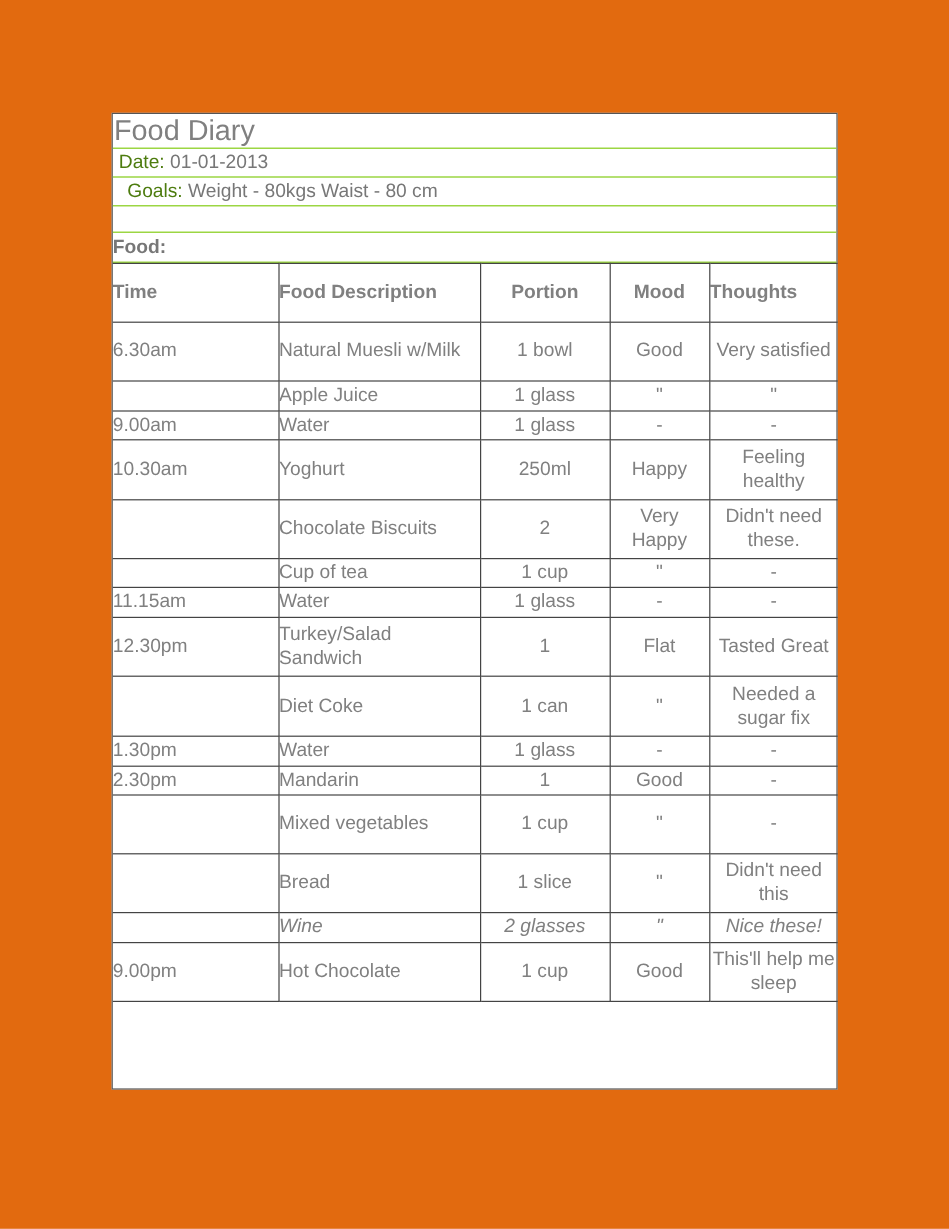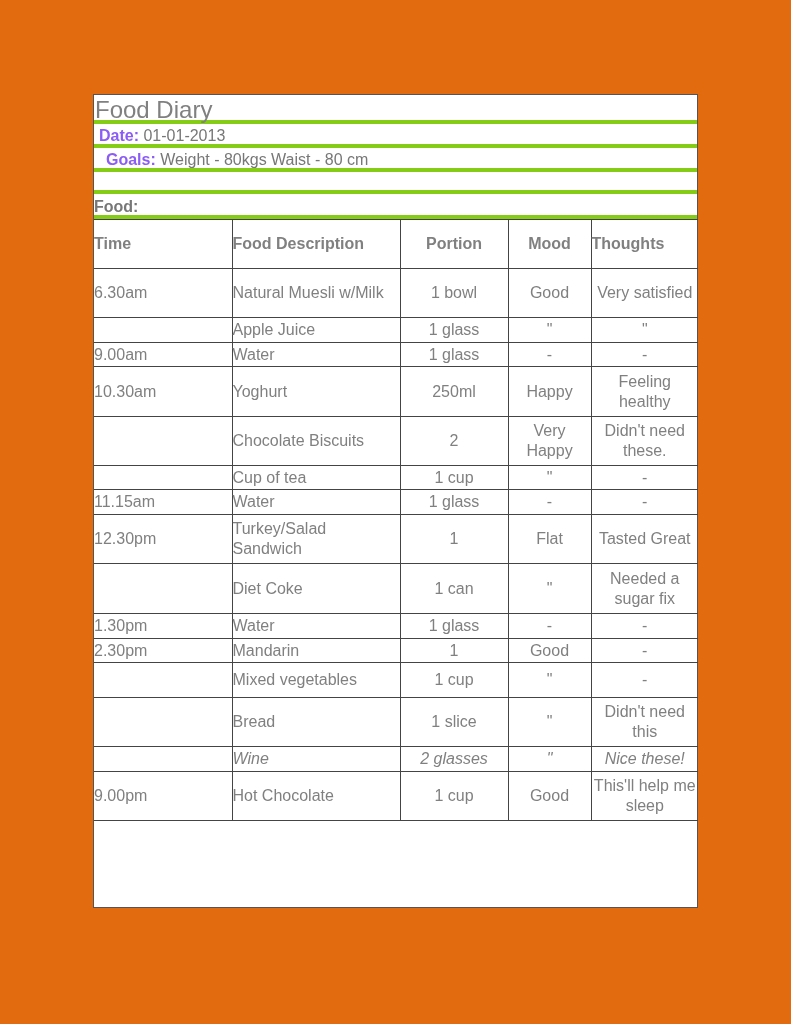--- a/index.html
+++ b/index.html
@@ -1,26 +1,26 @@
 <!DOCTYPE html>
 <html><head>
 <meta charset="utf-8">
 <style>
   html, body { margin:0; padding:0; }
   body { width:791px; height:1024px; background:#e26a0f; position:relative; overflow:hidden;
          font-family:"Liberation Sans", sans-serif; color:#777; }
   .page { position:absolute; left:93px; top:94px; width:605px; height:814px; background:#fff;
           border:1px solid #555; box-sizing:border-box; }
-  .row { position:absolute; left:0; width:603px; border-bottom:4px solid #84cc16; box-sizing:border-box; }
+  .row { position:absolute; left:0; width:603px; border-bottom:1px solid #84cc16; box-sizing:border-box; }
   .title { top:0; height:29px; font-size:24px; line-height:29px; padding-left:1px; color:#808080; }
   .date { top:29px; height:24px; font-size:16px; line-height:24px; padding-left:5px; }
   .goals { top:53px; height:24px; font-size:16px; line-height:24px; padding-left:12px; }
   .blank { top:77px; height:22px; }
   .food { top:99px; height:25px; font-size:16px; line-height:25px; font-weight:bold; }
-  b { font-weight:bold; color:#8b5cf6; }
+  b { font-weight:normal; color:#4d7c0f; }
   table { position:absolute; left:0; top:124px; width:604px; border-collapse:collapse; table-layout:fixed; }
   td, th { border:1px solid #444; font-size:16px; color:#808080; padding:0; vertical-align:middle; line-height:20px; }
   th { font-weight:bold; height:48px; }
   td:first-child, th:first-child { border-left:none; text-align:left; }
   td:last-child, th:last-child { border-right:none; }
   .c-time { text-align:left; }
   .c-desc { text-align:left; }
   .c-por, .c-mood, .c-th { text-align:center; }
   th.c-th { text-align:left; }
   .foot { position:absolute; left:0; top:790px; width:603px; height:22px; }
@@ -127,21 +127,21 @@
           <td class="c-mood">-</td>
           <td class="c-th">-</td>
         </tr>
         <tr style="height: 24px;">
           <td class="c-time">2.30pm</td>
           <td class="c-desc">Mandarin</td>
           <td class="c-por">1</td>
           <td class="c-mood">Good</td>
           <td class="c-th">-</td>
         </tr>
-        <tr style="height: 35px;">
+        <tr style="height: 49px;">
           <td class="c-time"></td>
           <td class="c-desc">Mixed vegetables</td>
           <td class="c-por">1 cup</td>
           <td class="c-mood">"</td>
           <td class="c-th">-</td>
         </tr>
         <tr style="height: 49px;">
           <td class="c-time"></td>
           <td class="c-desc">Bread</td>
           <td class="c-por">1 slice</td>

